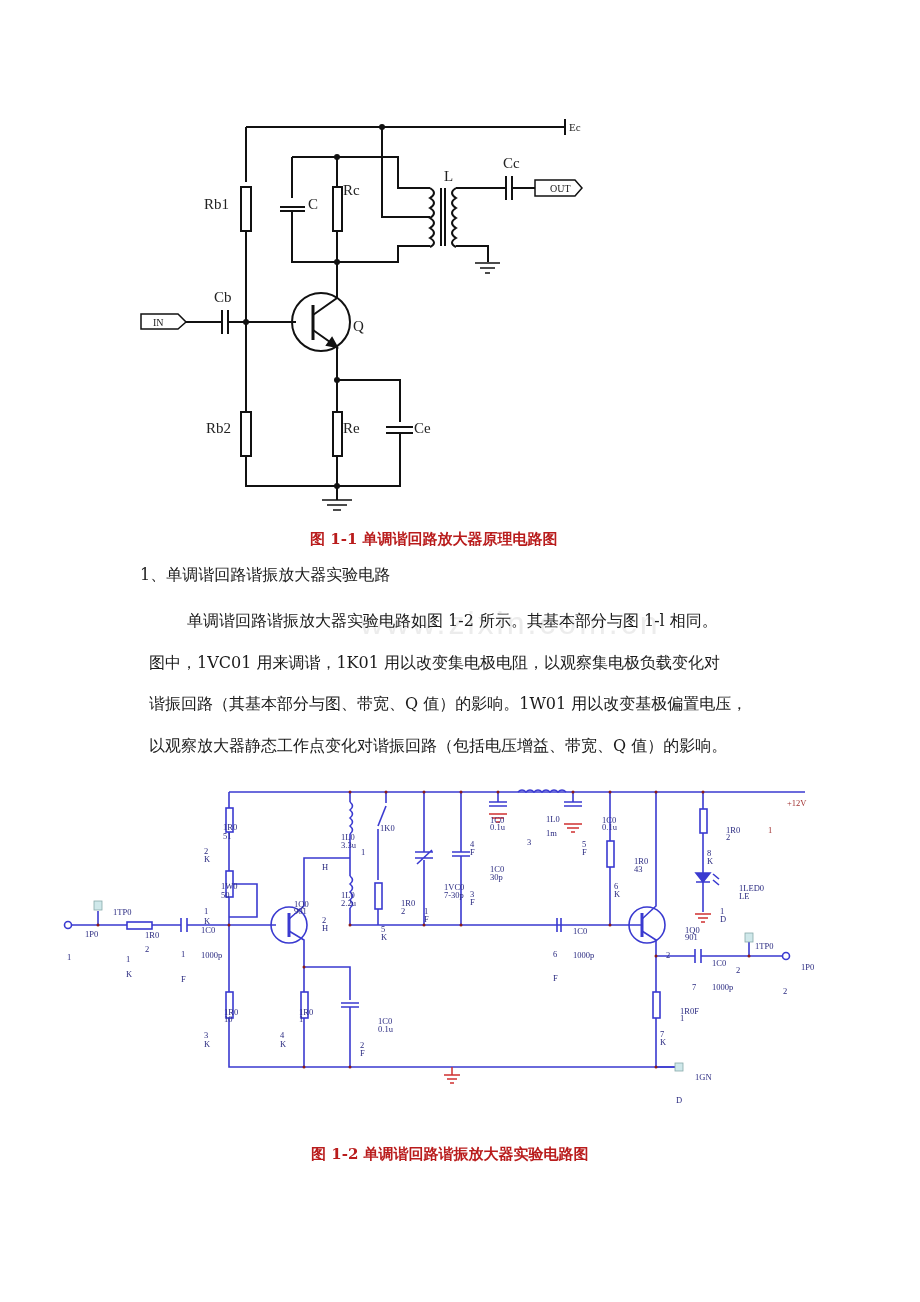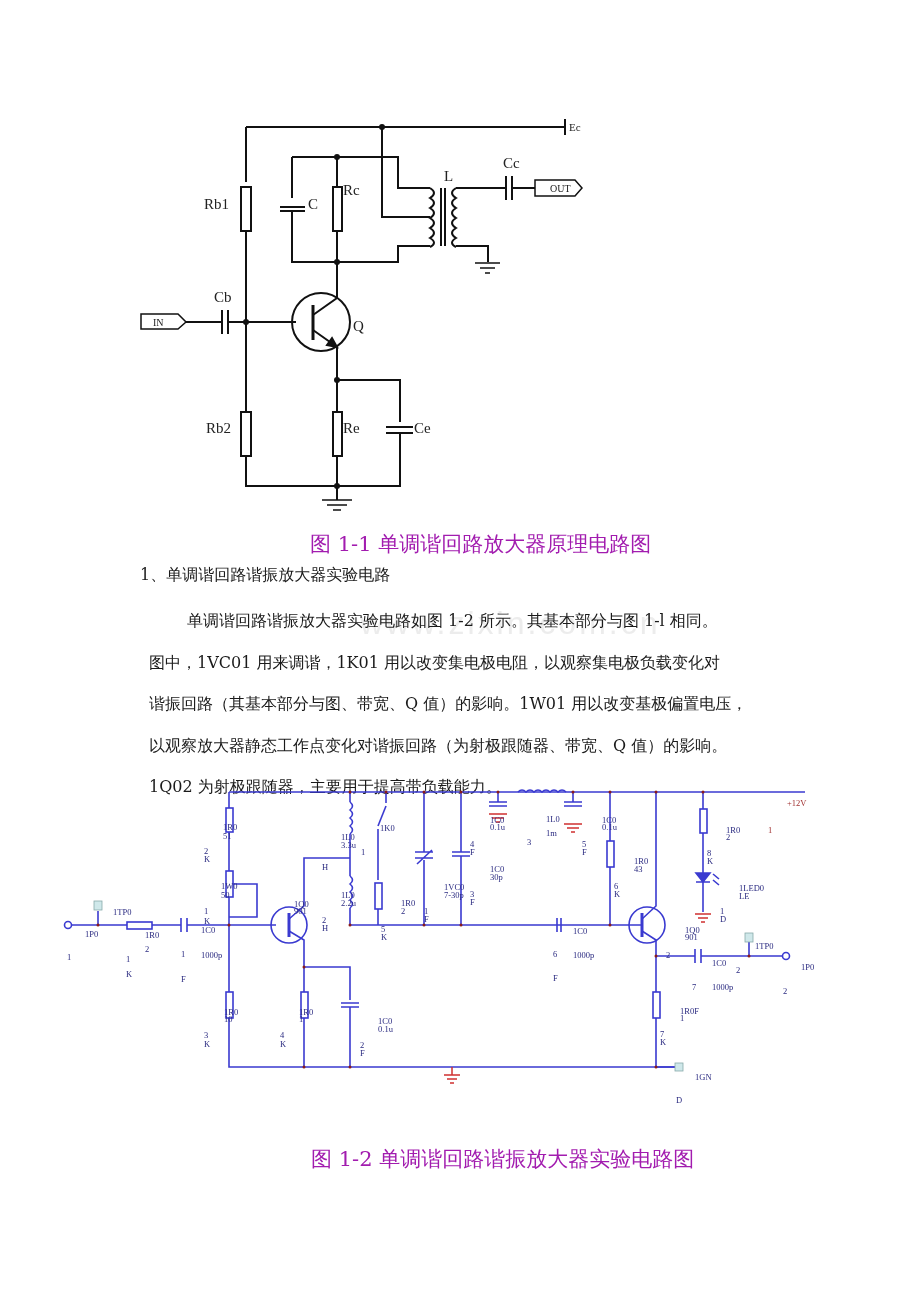--- a/index.html
+++ b/index.html
@@ -1,19 +1,19 @@
 <!DOCTYPE html>
 <html><head>
 <meta charset="utf-8">
 <style>
   html, body { margin: 0; padding: 0; background: #ffffff; }
   body { width: 920px; height: 1302px; position: relative; overflow: hidden;
          font-family: "DejaVu Serif", "Liberation Serif", serif; color: #1a1a1a; }
   .fig1 { position: absolute; left: 0; top: 0; width: 920px; height: 520px; }
-  .cap { position: absolute; font-size: 21px; color: #a21caf; white-space: nowrap; }
+  .cap { position: absolute; font-size: 15px; color: #b91c1c; white-space: nowrap; font-weight: bold; }
   .heading { position: absolute; left: 140px; top: 565px; font-size: 16px; }
   .para { position: absolute; left: 140px; top: 596px; width: 660px; font-size: 16px; line-height: 32.6px; }
   .para p { margin: 9px; }
   .para .ind { text-indent: 38px; }
   .fig2 { position: absolute; left: 0; top: 780px; width: 920px; height: 340px; }
   svg text { font-family: "Liberation Serif", serif; }
   .watermark { position: absolute; left: 360px; top: 605px; font-size: 32px; color: rgba(180,180,180,0.25);
                font-family: "Liberation Sans", sans-serif; letter-spacing: 3px; }
 </style>
 </head>
@@ -98,22 +98,21 @@
   </g>
 </svg>
 <div class="cap" style="left:310px;top:530px;">图 1-1    单调谐回路放大器原理电路图</div>
 
 <div class="heading">1、单调谐回路谐振放大器实验电路</div>
 <div class="watermark">www.zixin.com.cn</div>
 <div class="para">
   <p class="ind">单调谐回路谐振放大器实验电路如图 1-2 所示。其基本部分与图 1-l 相同。</p>
   <p>图中，1VC01 用来调谐，1K01 用以改变集电极电阻，以观察集电极负载变化对</p>
   <p>谐振回路（其基本部分与图、带宽、Q 值）的影响。1W01 用以改变基极偏置电压，</p>
-  <p>以观察放大器静态工作点变化对谐振回路（为射极跟随器、带宽、Q 值）的影响。</p>
-  <p>1Q02 为射极跟随器，主要用于提高带负载能力。</p>
+  <p>以观察放大器静态工作点变化对谐振回路（包括电压增益、带宽、Q 值）的影响。</p>
 </div>
 
 <svg class="fig2" viewBox="0 780 920 340" xmlns="http://www.w3.org/2000/svg">
   <g stroke="#3a3ad0" stroke-width="1.6" fill="none">
 
     <path d="M229 792 H805"></path>
 
     <path d="M229 792 V808"></path>
     <rect x="226" y="808" width="7" height="24"></rect>
     <path d="M229 832 V871"></path>

